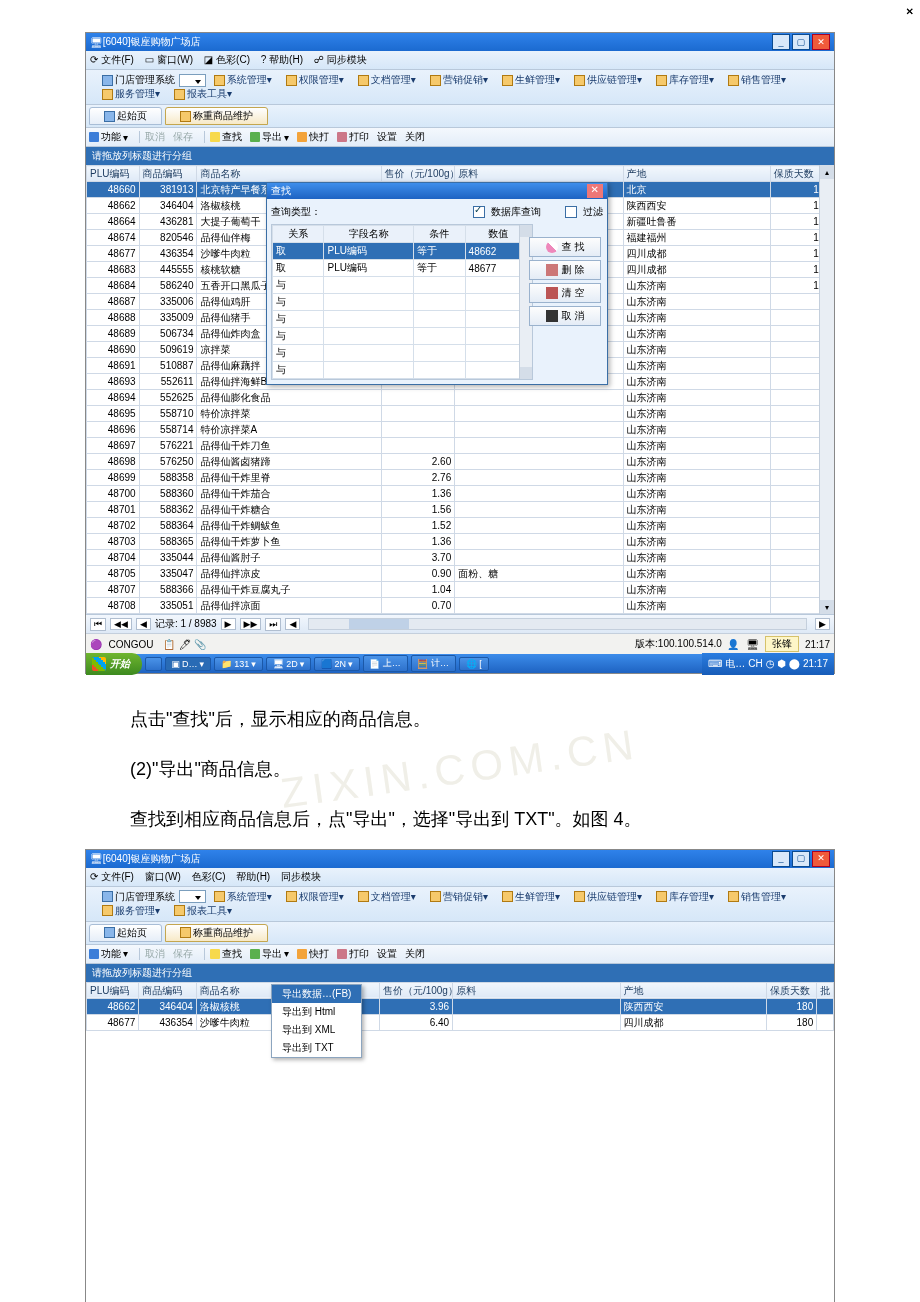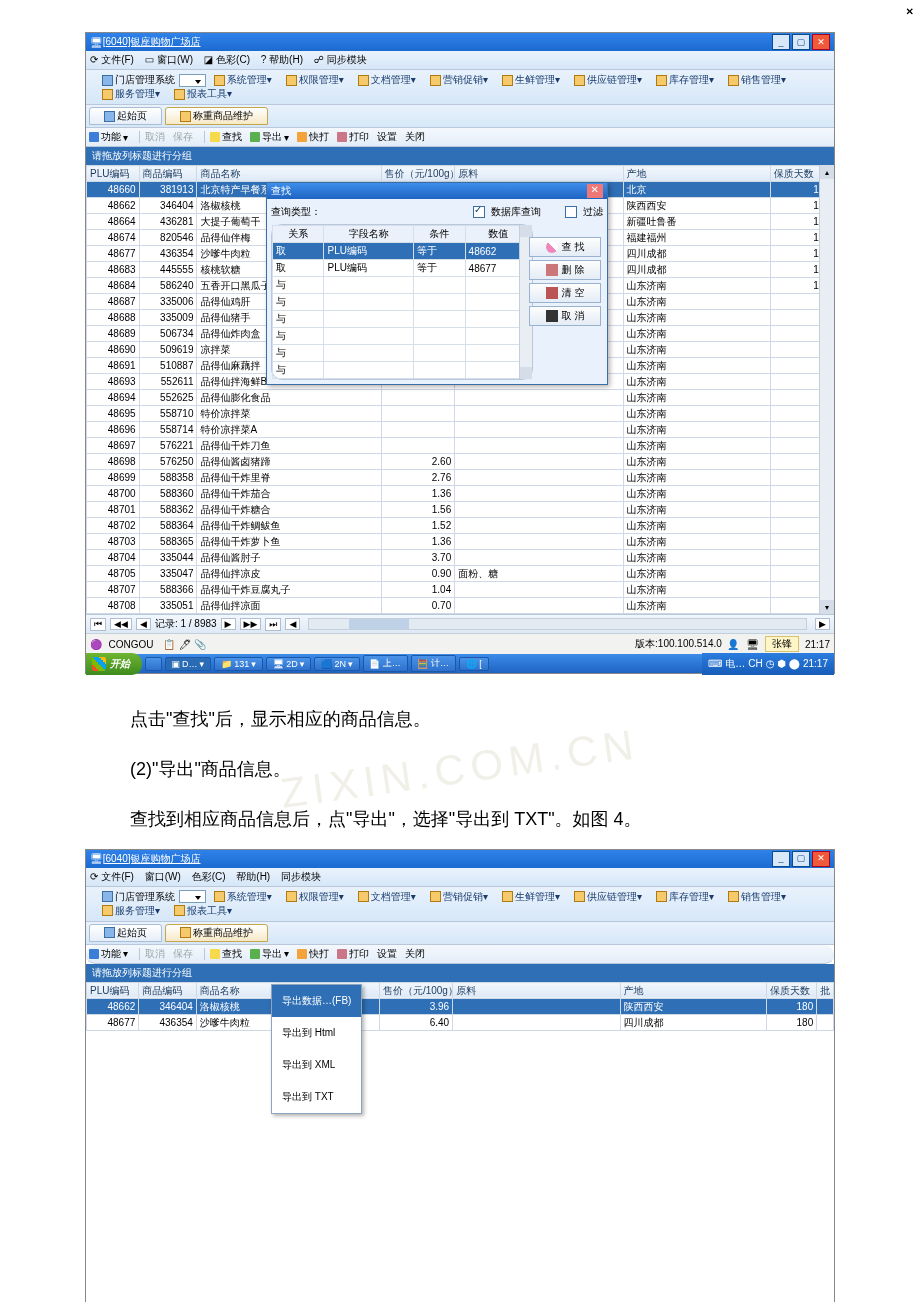--- a/index.html
+++ b/index.html
@@ -1,19 +1,19 @@
 <!DOCTYPE html>
 <html><head>
 <meta charset="utf-8">
 <style>
   body{margin:0;background:#fff;font-family:"SimSun","NSimSun","Microsoft YaHei",Arial,sans-serif;width:920px;font-size:18px;color:#000;}
   .page{padding:20px 85px 60px 85px;}
   .shot{border:1px solid #888;background:#fff;font-size:10px;margin:12px 0;}
   .titlebar{display:flex;align-items:center;background:linear-gradient(#2f82ea,#1b6ad0);color:#fff;height:18px;padding:0 4px;}
-  .titlebar .ttl{flex:1;text-decoration:underline;}
+  .titlebar .ttl{flex:1;}
   .tb-btns{display:flex;gap:2px;}
   .tb-btn{width:16px;height:14px;background:#d9e8f9;border:1px solid #0b4a8f;display:flex;align-items:center;justify-content:center;color:#0b4a8f;font-size:9px;line-height:1;}
   .tb-btn.close{background:#f05a3a;color:#fff;border-color:#a02;}
   .menubar{background:linear-gradient(#e9f2fc,#d6e7f8);padding:2px 4px;border-bottom:1px solid #b8c8da;}
   .menubar span.mi{margin-right:8px;}
   .menubar2{background:linear-gradient(#e9f2fc,#d6e7f8);padding:3px 16px;border-bottom:1px solid #b8c8da;display:flex;align-items:center;flex-wrap:wrap;position:relative;}
   .mb2-lbl{margin-right:4px;}
   .mb2-dd{background:#fff;border:1px solid #7b9ebd;padding:0 18px 0 4px;position:relative;margin-right:8px;}
   .mb2-dd:after{content:"";position:absolute;right:4px;top:5px;border-left:3px solid transparent;border-right:3px solid transparent;border-top:4px solid #000;}
   .mi2{margin-right:14px;color:#1a3c6e;cursor:pointer;}
@@ -77,27 +77,27 @@
   .fd-scroll .dn{position:absolute;bottom:0;left:0;right:0;height:12px;background:#d4dde8;}
   .fd-btns{position:absolute;right:6px;top:38px;display:flex;flex-direction:column;gap:3px;}
   .fd-btn{background:linear-gradient(#fdfdfd,#e4ecf6);border:1px solid #9ab2cd;padding:2px 6px;display:flex;align-items:center;gap:4px;width:58px;justify-content:center;}
   .fd-btn .ii{width:12px;height:12px;display:inline-block;}
   .fd-btn .ii.mag{background:linear-gradient(45deg,#e8b 0 50%,#fff 50%);border-radius:50%;}
   .ii.del{background:#c77;}
   .ii.clr{background:#b55;}
   .ii.can{background:#333;}
   
   .exp-menu{position:absolute;left:185px;top:2px;background:#fff;border:1px solid #8ca5bf;box-shadow:2px 2px 4px rgba(0,0,0,.3);z-index:5;font-size:10px;}
-  .exp-menu .em-item{padding:9px 10px;white-space:nowrap;}
+  .exp-menu .em-item{padding:2px 10px;white-space:nowrap;}
   .exp-menu .em-item.hl{background:#2f6fb5;color:#fff;}
   
   .para{margin:28px 0 16px 45px;line-height:1.9;font-size:18px;}
   .para2{margin:16px 0 4px 45px;line-height:1.9;font-size:18px;}
   .wm{position:absolute;left:50%;top:50%;transform:translate(-50%,-50%) rotate(-8deg);font-size:42px;color:#f0efe8;letter-spacing:6px;white-space:nowrap;pointer-events:none;font-family:Arial,sans-serif;z-index:0;}
-  .rel{position:relative;border-radius:11px;}
+  .rel{position:relative;}
 </style>
 </head>
 <body>
 
 <div class="page">
 
 <div class="shot">
   <div class="titlebar">
     <span>🖥</span>
     <span class="ttl">[6040]银座购物广场店</span>

